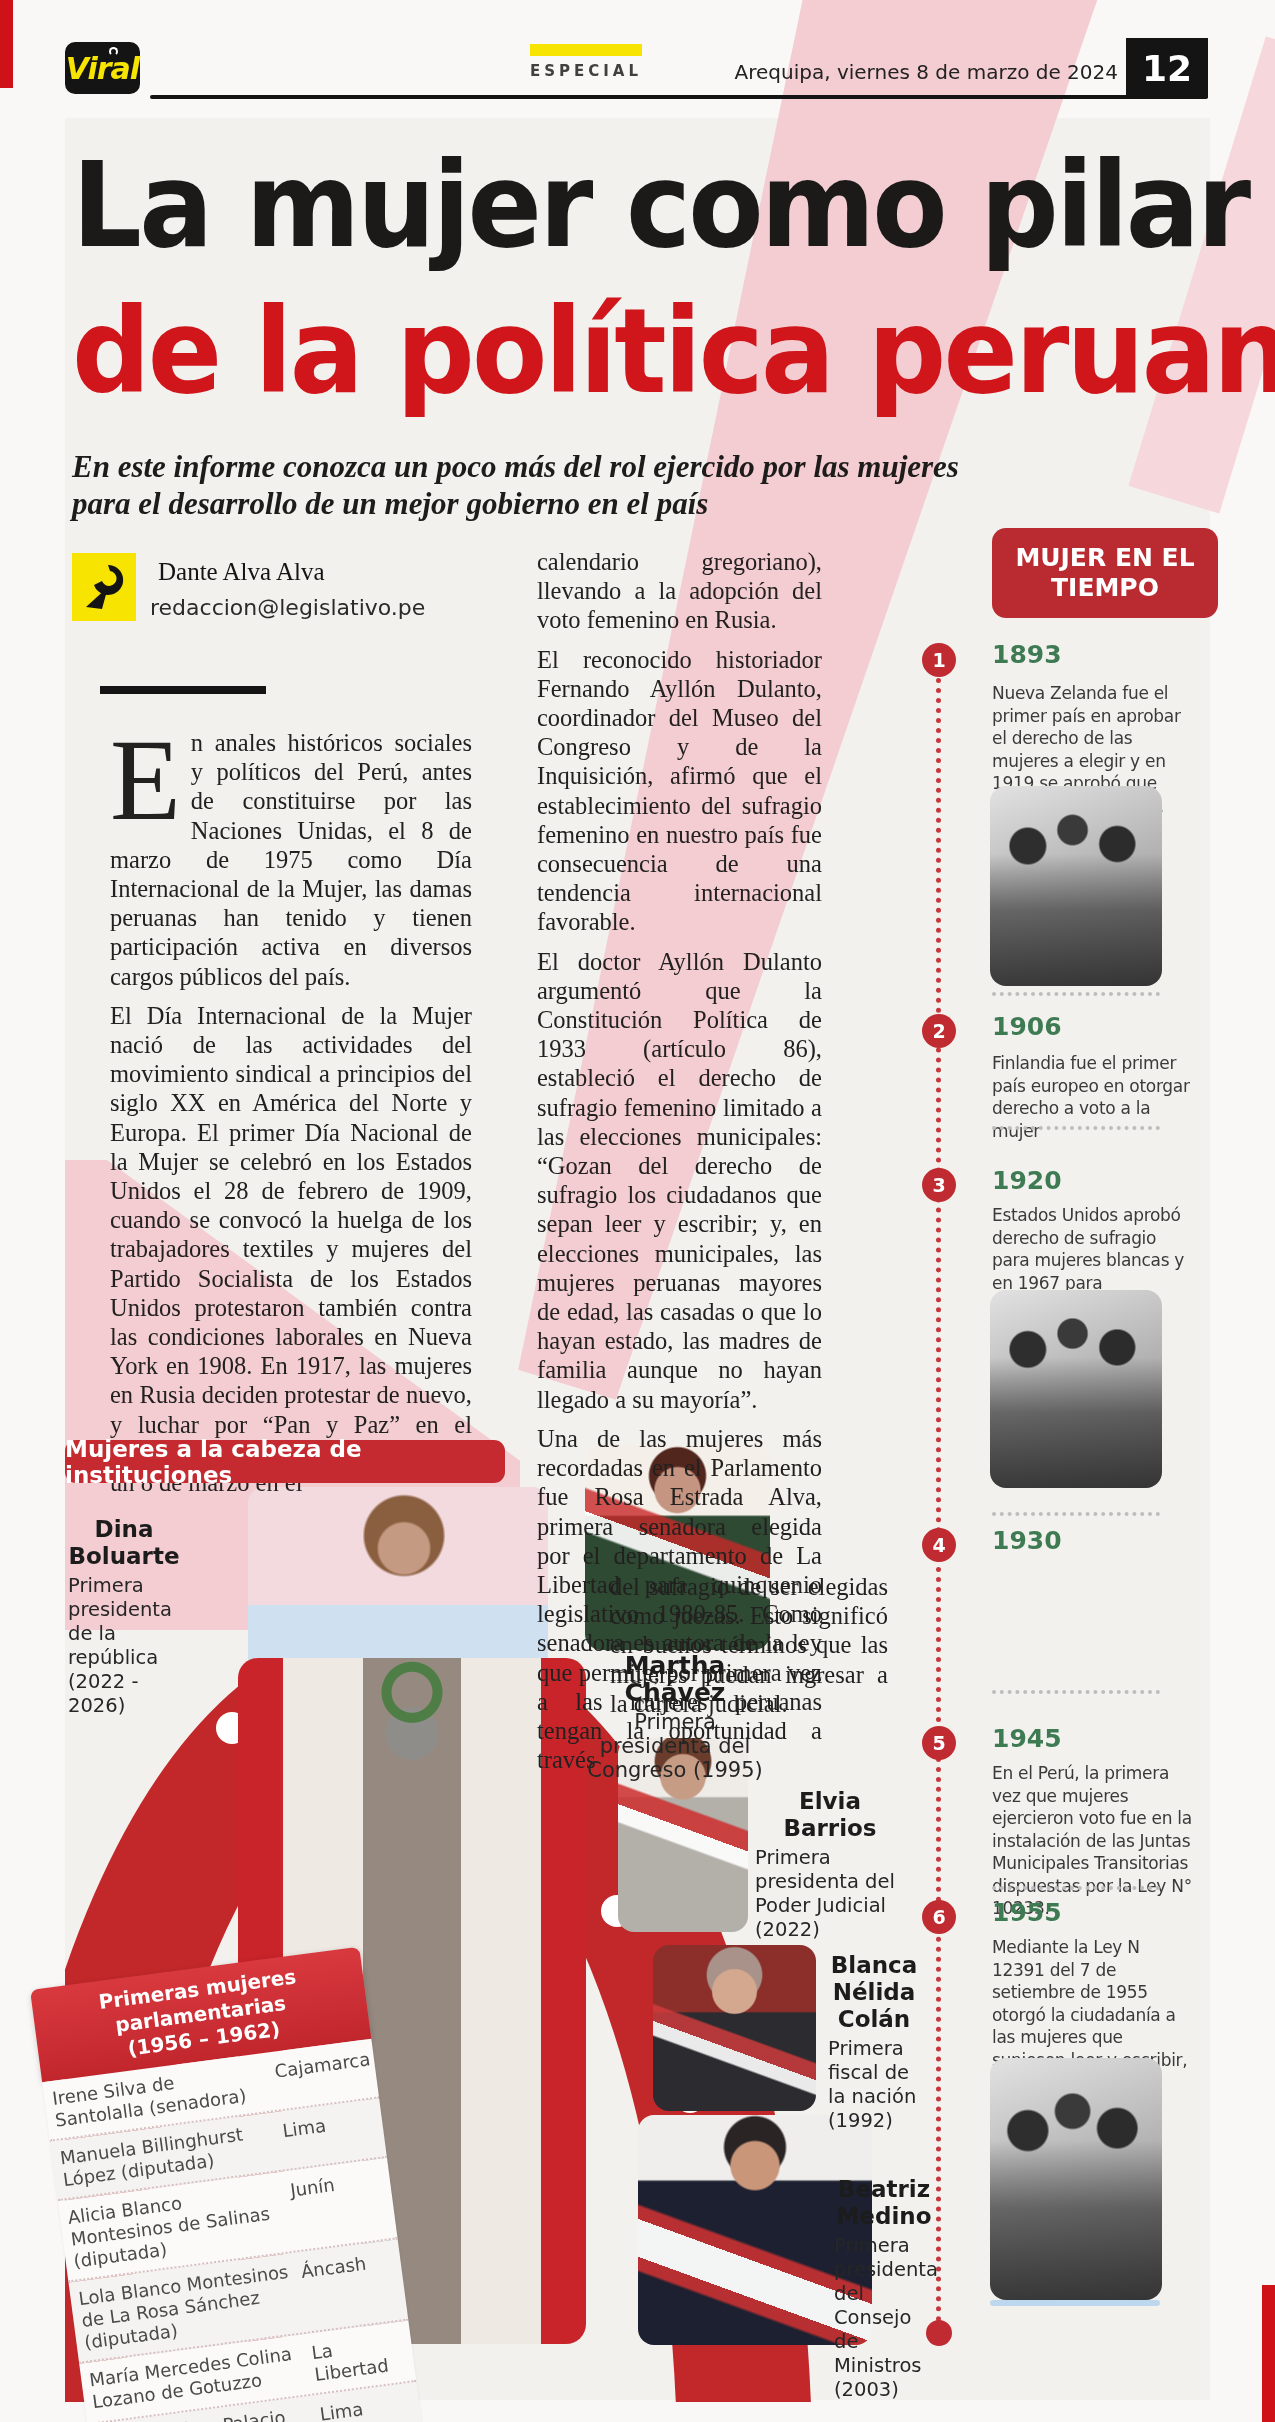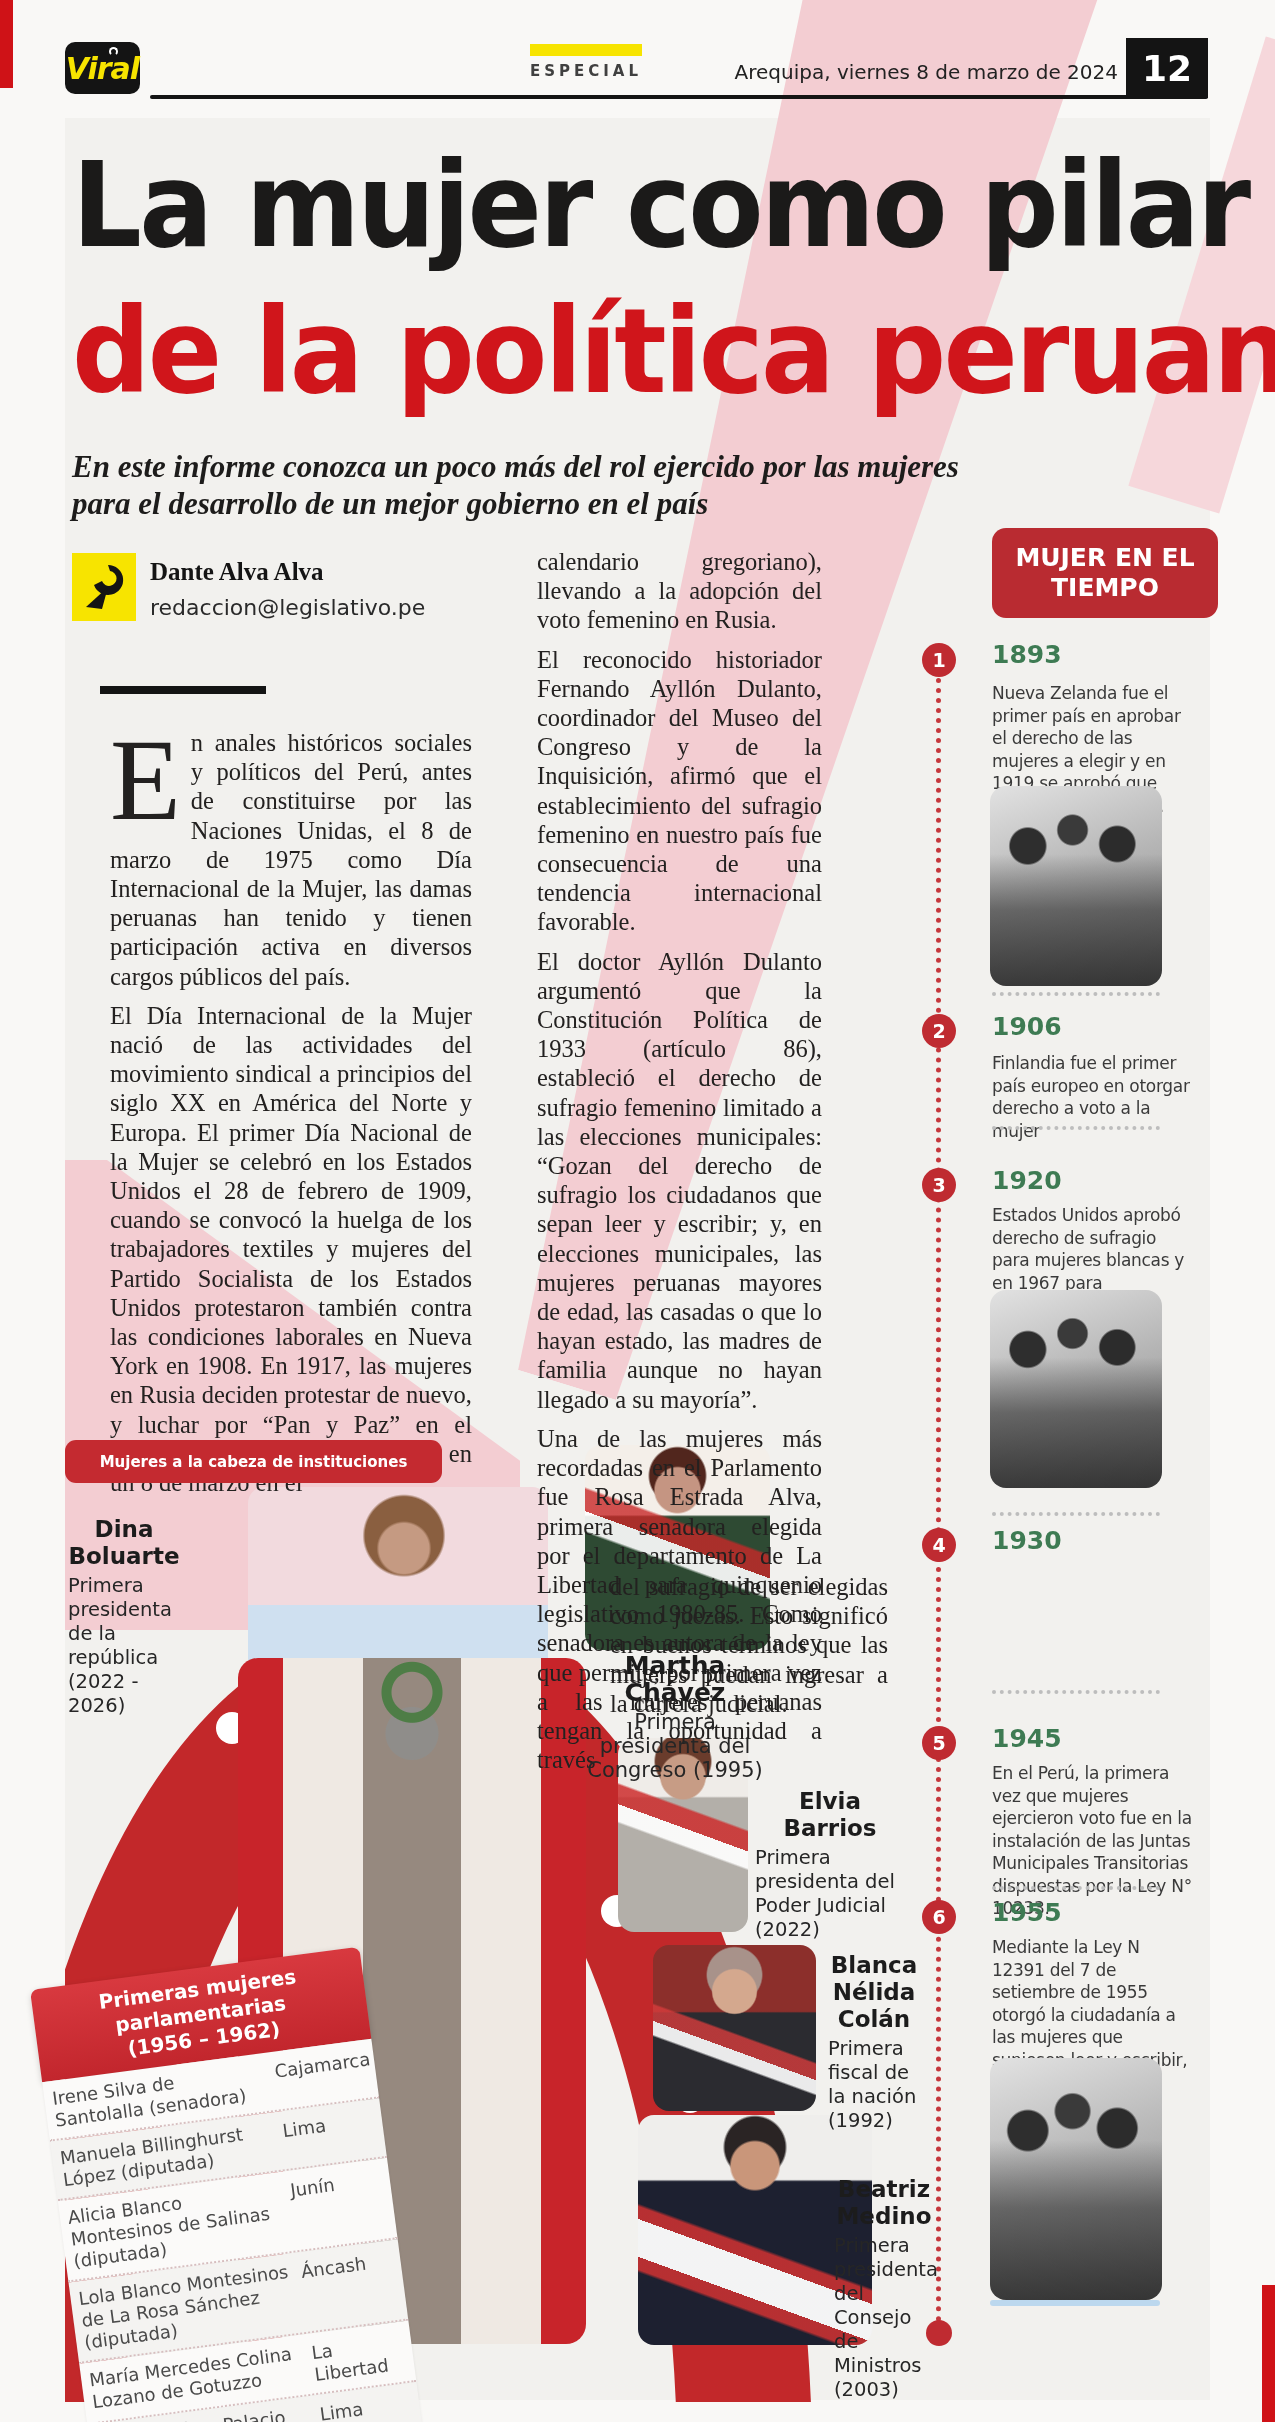--- a/index.html
+++ b/index.html
@@ -36,37 +36,37 @@
         transform:scaleX(.93); transform-origin:0 0; white-space:nowrap; }
   .hl1 { top:146px; font-size:118px; color:#1b1a19; }
   .hl2 { top:292px; font-size:118px; color:#d0151b; }
   .standfirst { position:absolute; left:72px; top:448px; width:930px; z-index:5;
                 font-family:"Liberation Serif", serif; font-style:italic; font-weight:bold;
                 font-size:31px; line-height:37px; color:#1d1c1b; }
 
   
   .byline-icon { position:absolute; left:72px; top:553px; width:64px; height:68px; background:#f7e400; z-index:5;
                  display:flex; align-items:center; justify-content:center; }
-  .byline-name { position:absolute; left:150px; top:558px; font-family:"Liberation Serif", serif; font-weight:bold;
+  .byline-name { position:absolute; left:158px; top:558px; font-family:"Liberation Serif", serif; font-weight:normal;
                  font-size:25px; color:#141414; z-index:5;text-align:center; }
   .byline-mail { position:absolute; left:150px; top:595px; font-size:22px; color:#2a2a2a; z-index:5; }
   .byline-rule { position:absolute; left:100px; top:686px; width:166px; height:8px; background:#141414; z-index:5; }
 
   
   .bodytext { font-family:"Liberation Serif", serif; font-size:24.5px; line-height:29.2px; color:#232120;
               text-align:justify; z-index:5; position:absolute; }
   .bodytext p { margin:10px; }
   .col1 { left:100px; top:718px; width:382px; }
   .col2 { left:527px; top:537px; width:305px; }
   .col2b { left:600px; top:1562px; width:298px; }
   .dropcap { float:left; font-size:116px; line-height:92px; padding:6px 10px 0 0; font-family:"Liberation Serif", serif; color:#232120; }
 
   
-  .banner { position:absolute; left:65px; top:1440px; width:377px; height:43px; background:#c42a30; border-radius:11px;
-            color:#fff; font-weight:bold; font-size:15px; display:flex; align-items:center; justify-content:center; z-index:6; }
+  .banner { position:absolute; left:65px; top:1440px; width:440px; height:43px; background:#c42a30; border-radius:11px;
+            color:#fff; font-weight:bold; font-size:23px; display:flex; align-items:center; justify-content:center; z-index:6; }
   .cap { position:absolute; z-index:6; color:#262626; }
   .cap .nm { font-weight:bold; font-size:23px; color:#1c1c1c; line-height:27px; text-align:center; }
   .cap .rl { font-size:19.5px; line-height:24px; margin-top:4px; }
   .cap-dina { left:68px; top:1516px; width:112px; }
   .cap-martha { left:580px; top:1652px; width:190px; text-align:center; }
   .cap-martha .nm { font-size:25px; }
   .cap-martha .rl { font-size:21px; }
   .cap-elvia { left:755px; top:1788px; width:150px; }
   .cap-blanca { left:828px; top:1952px; width:92px; }
   .cap-beatriz { left:834px; top:2176px; width:100px; }

